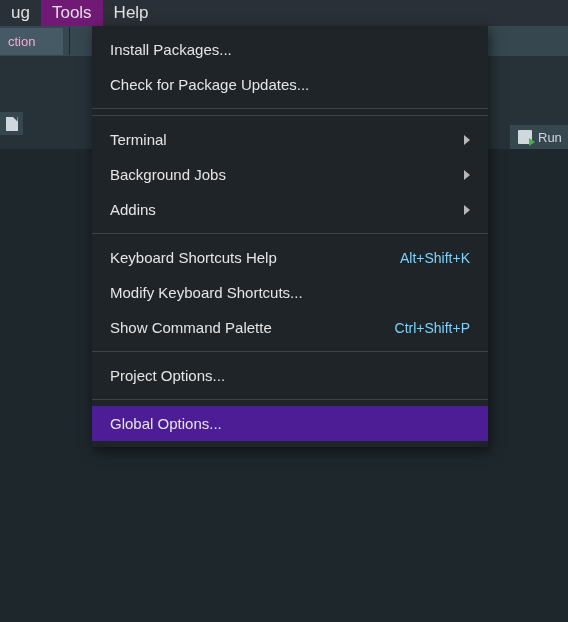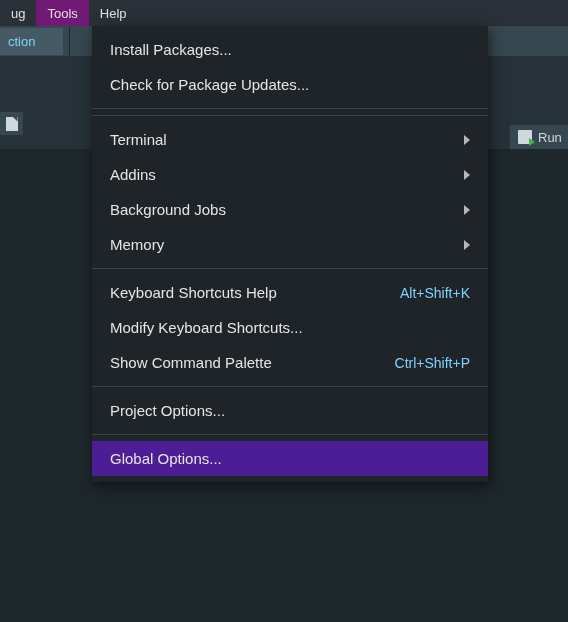--- a/index.html
+++ b/index.html
@@ -17,40 +17,40 @@
     position: absolute;
     top: 0; left: 0; right: 0;
     height: 26px;
     background: #2a3037;
     display: flex;
     align-items: stretch;
   }
   .menubar-item {
     padding: 4px 11px;
     color: #e0e0e0;
-    font-size: 13px;
+    font-size: 17px;
     cursor: pointer;
     display: flex;
     align-items: center;
   }
   .menubar-item.open {
     background: #701a75;
   }
   .toolbar {
     position: absolute;
     top: 26px; left: 0; right: 0;
     height: 30px;
     background: #37474F;
     display: flex;
     align-items: center;
   }
   .toolbar-select {
     height: 27px;
     background: #455a64;
-    color: #7dd3fc;
+    color: #f9a8d4;
     padding: 8px 8px;
     font-size: 13px;
     display: flex;
     align-items: center;
     border: none;
     min-width: 63px;
   }
   .toolbar-sep {
     width: 1px;
     height: 28px;
@@ -198,31 +198,27 @@
     <div class="menu-item">
       <span class="label">Check for Package Updates...</span>
     </div>
     <div class="menu-sep"></div>
     <div class="menu-sep"></div>
     <div class="menu-item">
       <span class="label">Terminal</span>
       <span class="submenu-arrow"></span>
     </div>
     <div class="menu-item">
+      <span class="label">Background Jobs</span>
+      <span class="submenu-arrow"></span>
+    </div>
+    <div class="menu-item">
       <span class="label">Addins</span>
       <span class="submenu-arrow"></span>
     </div>
-    <div class="menu-item">
-      <span class="label">Background Jobs</span>
-      <span class="submenu-arrow"></span>
-    </div>
-    <div class="menu-item">
-      <span class="label">Memory</span>
-      <span class="submenu-arrow"></span>
-    </div>
     <div class="menu-sep"></div>
     <div class="menu-item">
       <span class="label">Keyboard Shortcuts Help</span>
       <span class="shortcut">Alt+Shift+K</span>
     </div>
     <div class="menu-item">
       <span class="label">Modify Keyboard Shortcuts...</span>
     </div>
     <div class="menu-item">
       <span class="label">Show Command Palette</span>

